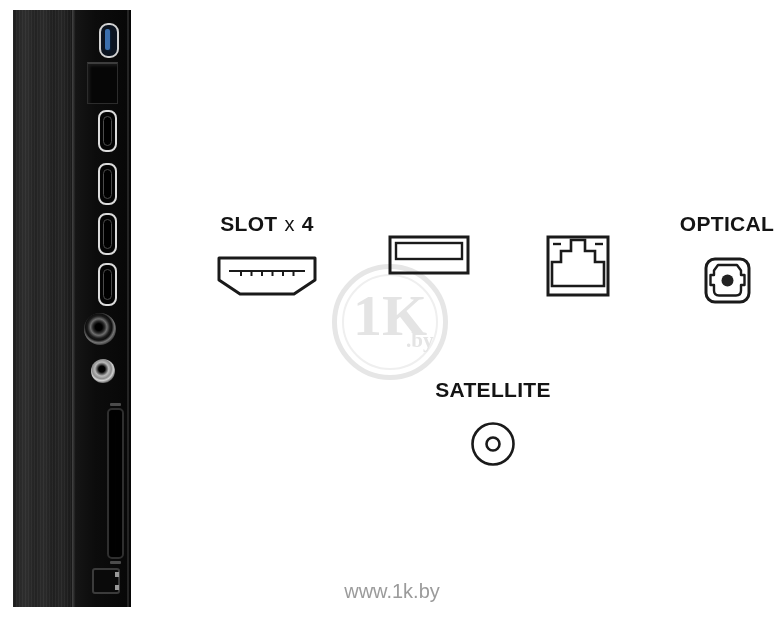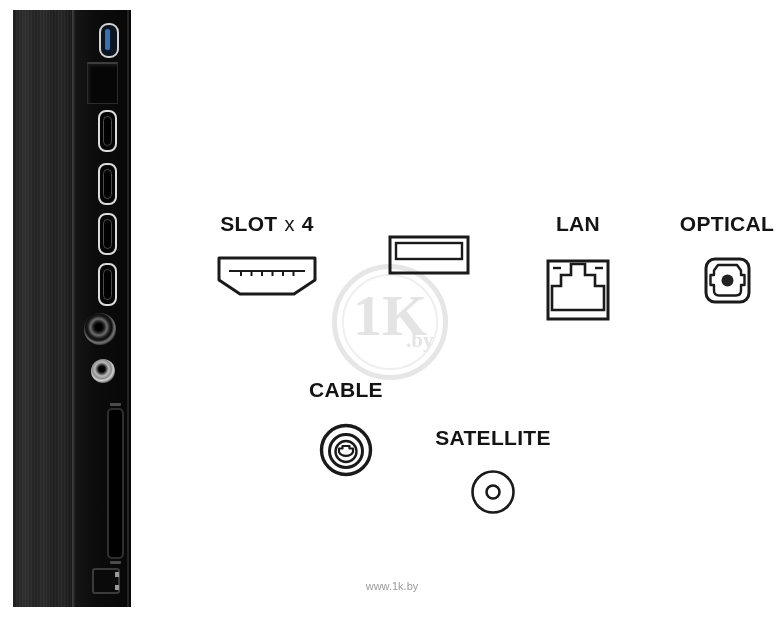--- a/index.html
+++ b/index.html
@@ -33,35 +33,35 @@
   .service-port{left:79px;top:558px;width:24px;height:22px;background:#0a0a0a;border:2px solid #3b3b3b;border-radius:3px;}
   .service-port::before{content:"";position:absolute;right:-1px;top:2px;width:4px;height:5px;background:#9a9a9a;}
   .service-port::after{content:"";position:absolute;right:-1px;bottom:2px;width:4px;height:5px;background:#9a9a9a;}
 
   
   .watermark{position:absolute;left:332px;top:264px;width:116px;height:116px;z-index:1;}
   .wm-ring{position:absolute;left:0;top:0;right:0;bottom:0;border:5px solid #e6e6e6;border-radius:50%;}
   .wm-ring2{position:absolute;left:10px;top:10px;right:10px;bottom:10px;border:2px solid #efefef;border-radius:50%;}
   .wm-big{position:absolute;left:0;width:100%;top:18px;text-align:center;font-family:"Liberation Serif",serif;font-weight:bold;font-size:58px;color:#e4e4e4;}
   .wm-small{position:absolute;left:74px;top:64px;font-family:"Liberation Serif",serif;font-weight:bold;font-size:21px;color:#e4e4e4;}
-  .footer-url{position:absolute;left:0;right:0;top:580px;text-align:center;font-size:11px;color:#9b9b9b;z-index:2;}
+  .footer-url{position:absolute;left:0;right:0;top:580px;text-align:center;font-size:20px;color:#9b9b9b;z-index:2;}
 
   
   .port-block{position:absolute;width:160px;text-align:center;z-index:2;}
   .plabel{font-weight:700;font-size:21px;color:#141414;letter-spacing:.3px;white-space:nowrap;}
   .tm{font-weight:400;font-size:20px;margin-left:7px;}
   .ct{font-weight:700;margin-left:7px;}
   .tm:empty,.ct:empty{display:none;}
   .icon-wrap{display:block;}
   #b-hdmi{left:187px;top:212px;} #b-hdmi .icon-wrap{margin-top:20px;}
   #b-usb{left:349px;top:212px;}  #b-usb .icon-wrap{margin-top:23px;}
   #b-lan{left:498px;top:212px;}  #b-lan .icon-wrap{margin-top:23px;}
   #b-opt{left:647px;top:212px;}  #b-opt .icon-wrap{margin-top:21px;}
   #b-cab{left:266px;top:378px;}  #b-cab .icon-wrap{margin-top:20px;}
-  #b-sat{left:413px;top:378px;margin-top:48px;}  #b-sat .icon-wrap{margin-top:19px;}
+  #b-sat{left:413px;top:378px;}  #b-sat .icon-wrap{margin-top:19px;}
   #b-ci{left:571px;top:378px;}   #b-ci .icon-wrap{margin-top:10px;}
   svg.conn{stroke:#1a1a1a;fill:none;vertical-align:top;}
 </style>
 </head>
 <body>
 
 <div class="stage">
 
   <div class="photo">
     <div class="recess"></div>
@@ -110,21 +110,20 @@
   <div class="port-block" id="b-usb">
     <span class="icon-wrap">
       <svg class="conn" width="82" height="40" viewBox="0 0 82 40">
         <rect x="2" y="2" width="78" height="36" stroke-width="3"></rect>
         <rect x="8" y="8" width="66" height="16" stroke-width="2.4"></rect>
       </svg>
     </span>
   </div>
 
   <div class="port-block" id="b-lan">
-    <div class="plabel"><span class="nm">LAN</span></div>
     <span class="icon-wrap">
       <svg class="conn" width="64" height="62" viewBox="0 0 64 62">
         <rect x="2" y="2" width="60" height="58" stroke-width="3"></rect>
         <line x1="7" y1="9" x2="15" y2="9" stroke-width="2.4"></line>
         <line x1="49" y1="9" x2="57" y2="9" stroke-width="2.4"></line>
         <path d="M6,51 V27 H15 V16 H25 V5 H39 V16 H49 V27 H58 V51 Z" stroke-width="2.6"></path>
       </svg>
     </span>
   </div>
 
@@ -132,31 +131,20 @@
     <div class="plabel"><span class="nm">OPTICAL</span></div>
     <span class="icon-wrap">
       <svg class="conn" width="47" height="47" viewBox="0 0 47 47">
         <rect x="2" y="2" width="43" height="43" rx="9" stroke-width="3"></rect>
         <path d="M10,13.5 L14,8 H33 L37,13.5 V18 H40.5 V28 H37 V33.5 Q37,38.5 32,38.5 H15 Q10,38.5 10,33.5 V28 H6.5 V18 H10 Z" stroke-width="2.4" stroke-linejoin="round"></path>
         <circle cx="23.5" cy="23.5" r="6" fill="#222222" stroke="none"></circle>
       </svg>
     </span>
   </div>
 
-  <div class="port-block" id="b-cab">
-    <div class="plabel"><span class="nm">CABLE</span></div>
-    <span class="icon-wrap">
-      <svg class="conn" width="56" height="56" viewBox="0 0 56 56">
-        <circle cx="28" cy="28" r="24.5" stroke-width="3.4"></circle>
-        <circle cx="28" cy="29" r="16.5" stroke-width="3"></circle>
-        <circle cx="28" cy="29.5" r="10.5" stroke-width="2.4"></circle>
-        <path d="M21,26.5 h3.5 v-2.5 h7 v2.5 h3.5 v3.5 a7.5,6 0 0 1 -14,0 Z" stroke-width="2.2" stroke-linejoin="round"></path>
-      </svg>
-    </span>
-  </div>
 
   <div class="port-block" id="b-sat">
     <div class="plabel"><span class="nm">SATELLITE</span></div>
     <span class="icon-wrap">
       <svg class="conn" width="46" height="46" viewBox="0 0 46 46">
         <circle cx="23" cy="23" r="20.5" stroke-width="2.6"></circle>
         <circle cx="23" cy="23" r="6.5" stroke-width="2.6"></circle>
       </svg>
     </span>
   </div>

